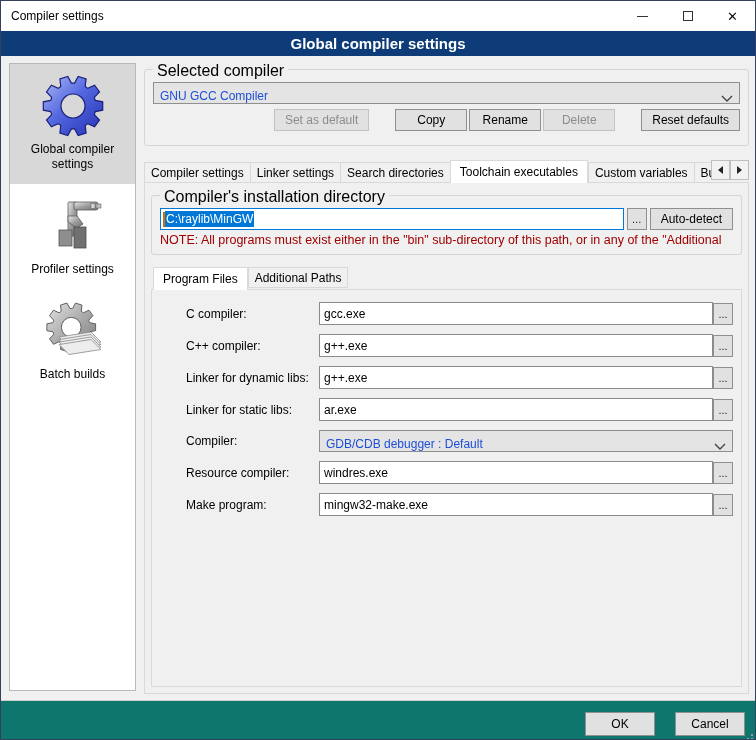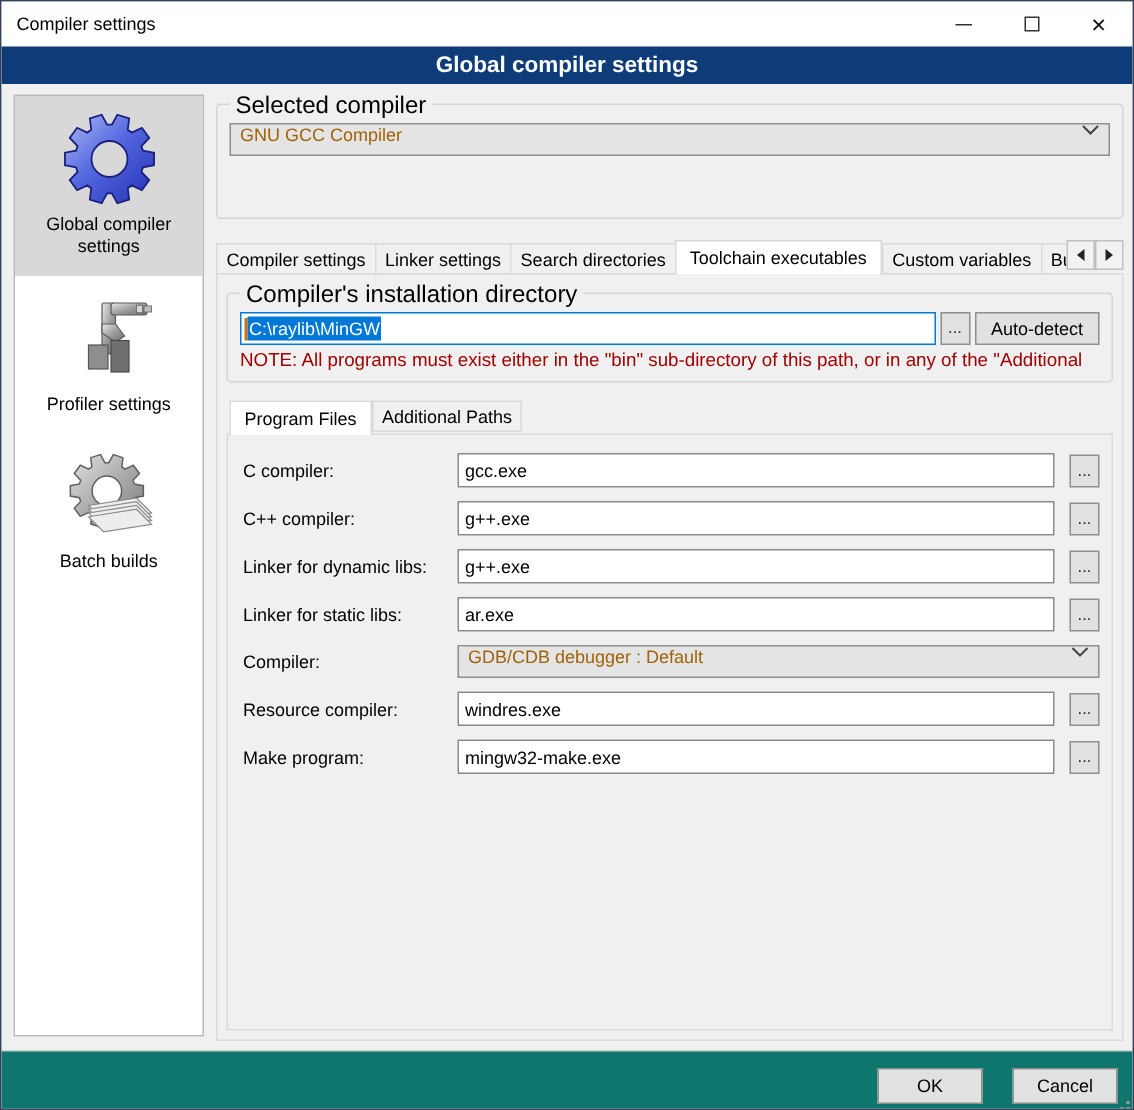--- a/index.html
+++ b/index.html
@@ -53,21 +53,21 @@
     margin-top:7px;
   }
   .groupbox > .gb-label{
     position:absolute; top:-8px; left:8px; background:#f0f0f0; padding:0 4px;
     font-size:16px; color:#000;
   }
 
   .gb-compiler{ height:77px; }
   .combo{
     height:22px; background:#e4e4e4; border:1px solid #8f8f8f;
-    display:flex; align-items:flex-start; font-size:12px; color:#a16207;
+    display:flex; align-items:flex-end; font-size:12px; color:#1d4ed8;
     padding:0 6px; position:relative;
   }
   .combo .chev{ margin-left:auto; }
   .gb-compiler .combo{ margin:12px 8px 0 8px; }
   .btnrow{ display:flex; align-items:center; margin:5px 8px 0 8px; justify-content:flex-end; }
   .btn{
     height:22px; background:#e1e1e1; border:1px solid #8f8f8f; font-size:12px;
     font-family:"Liberation Sans",sans-serif; color:#000; padding:0 10px; min-width:72px;
   }
   .btn.disabled{ color:#8c8c8c; border-color:#c3c3c3; }
@@ -116,21 +116,21 @@
     margin:3px 8px 7px 8px; font-size:12.5px; color:#a00000;
     white-space:nowrap; overflow:hidden;
   }
 
   
   .subtabs{ display:flex; align-items:flex-start; margin:12px 0 0 8px; height:23px; position:relative; z-index:2; }
   .subpanel{
     flex:1; border:1px solid #d9d9d9; background:#f0f0f0; margin:-1px 6px 6px 6px;
     padding:12px 8px 0 10px; min-height:0;
   }
-  .frow{ display:grid; grid-template-columns:133px 1fr 20px; column-gap:10px; align-items:center; margin-bottom:9px; }
+  .frow{ display:grid; grid-template-columns:133px 1fr 20px; column-gap:0; align-items:center; margin-bottom:9px;margin-left:24px; }
   .frow .flabel{ font-size:12px; color:#000; }
   .finput{
     height:23px; background:#fff; border:1px solid #8a8a8a; font-size:12px; color:#000;
     padding:0 4px; font-family:"Liberation Sans",sans-serif; width:100%;
   }
   .frow .combo{ grid-column:2 / 4; }
 
   
   .footer{
     height:46px; border-top:1px solid #d0d0d0; background:#0f766e;
@@ -234,20 +234,31 @@
     <div class="main">
 
       <div class="groupbox gb-compiler">
         <span class="gb-label">Selected compiler</span>
         <div class="combo">
           <span>GNU GCC Compiler</span>
           <svg class="chev chevsvg" viewBox="0 0 12 8">
               <path d="M1,1 L6,6 L11,1" fill="none" stroke="#444" stroke-width="1.4"></path>
             </svg>
         </div>
+        <div class="btnrow">
+          <button class="btn wide disabled">Set as default</button>
+          <span class="sp26"></span>
+          <button class="btn">Copy</button>
+          <span class="sp2"></span>
+          <button class="btn">Rename</button>
+          <span class="sp2"></span>
+          <button class="btn disabled">Delete</button>
+          <span class="sp26"></span>
+          <button class="btn wide">Reset defaults</button>
+        </div>
       </div>
 
       <div class="tabstrip">
         <div class="tab">Compiler settings</div>
         <div class="tab">Linker settings</div>
         <div class="tab">Search directories</div>
         <div class="tab active">Toolchain executables</div>
         <div class="tab">Custom variables</div>
         <div class="tab clipped">Build</div>
         <div class="tab-scrollers">

